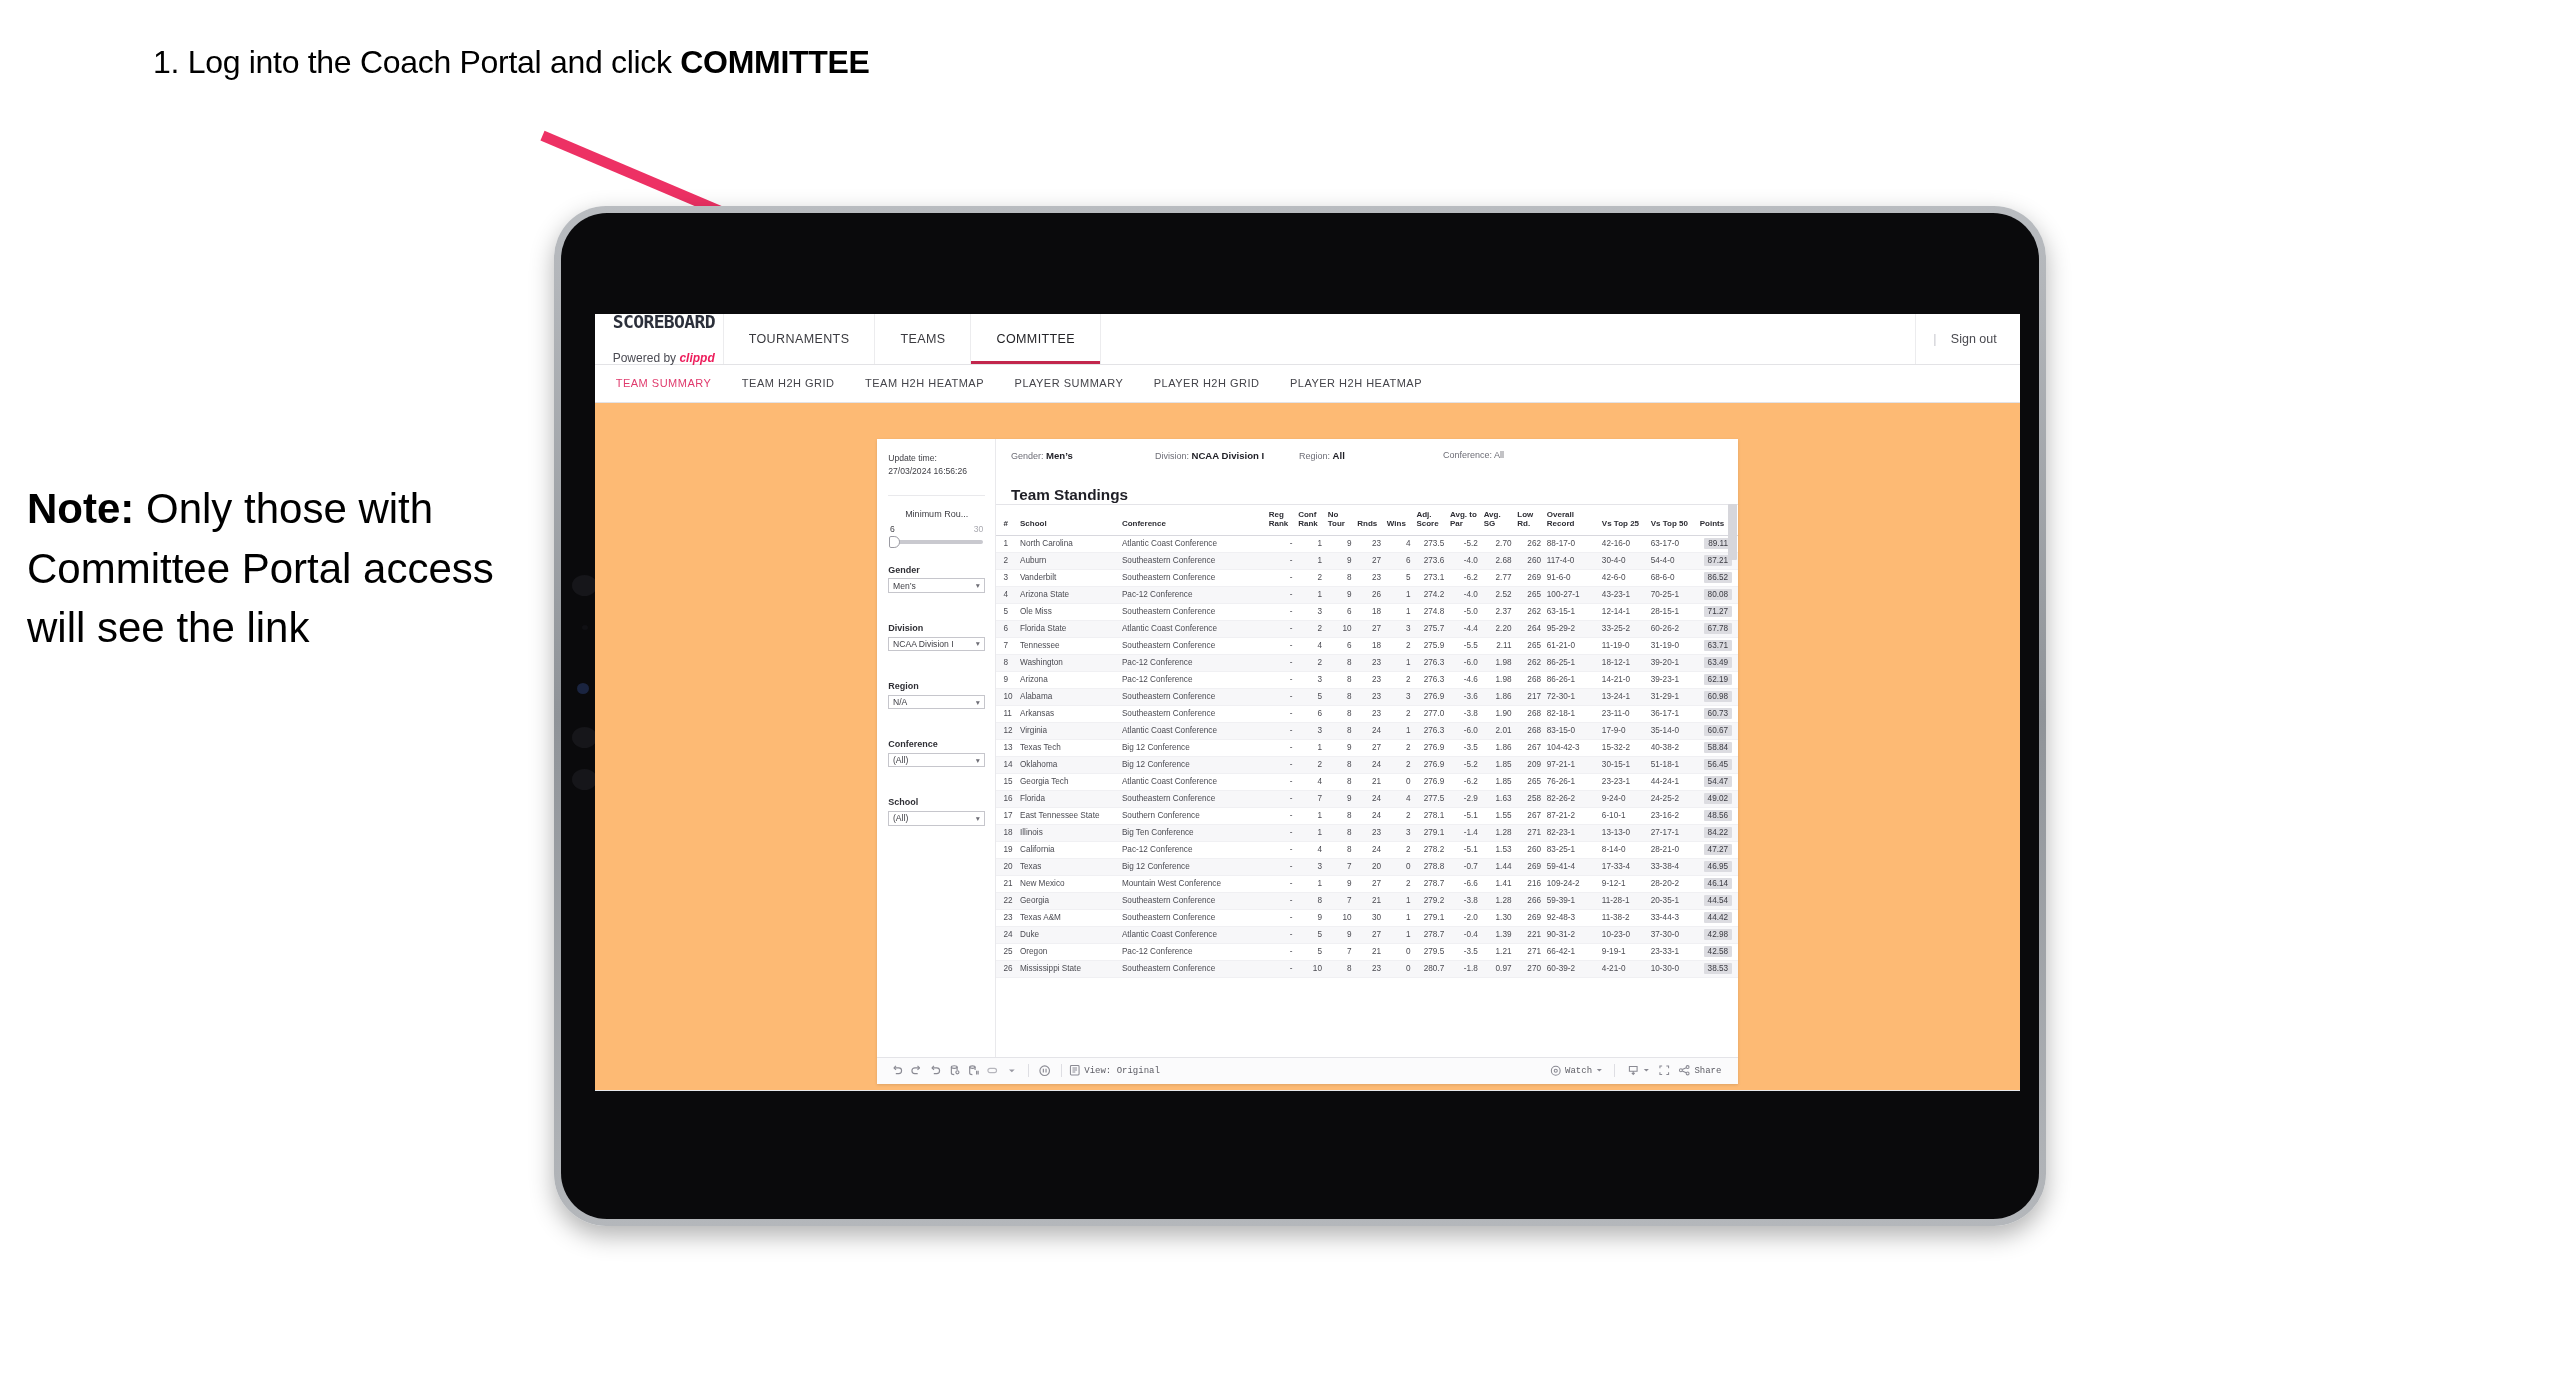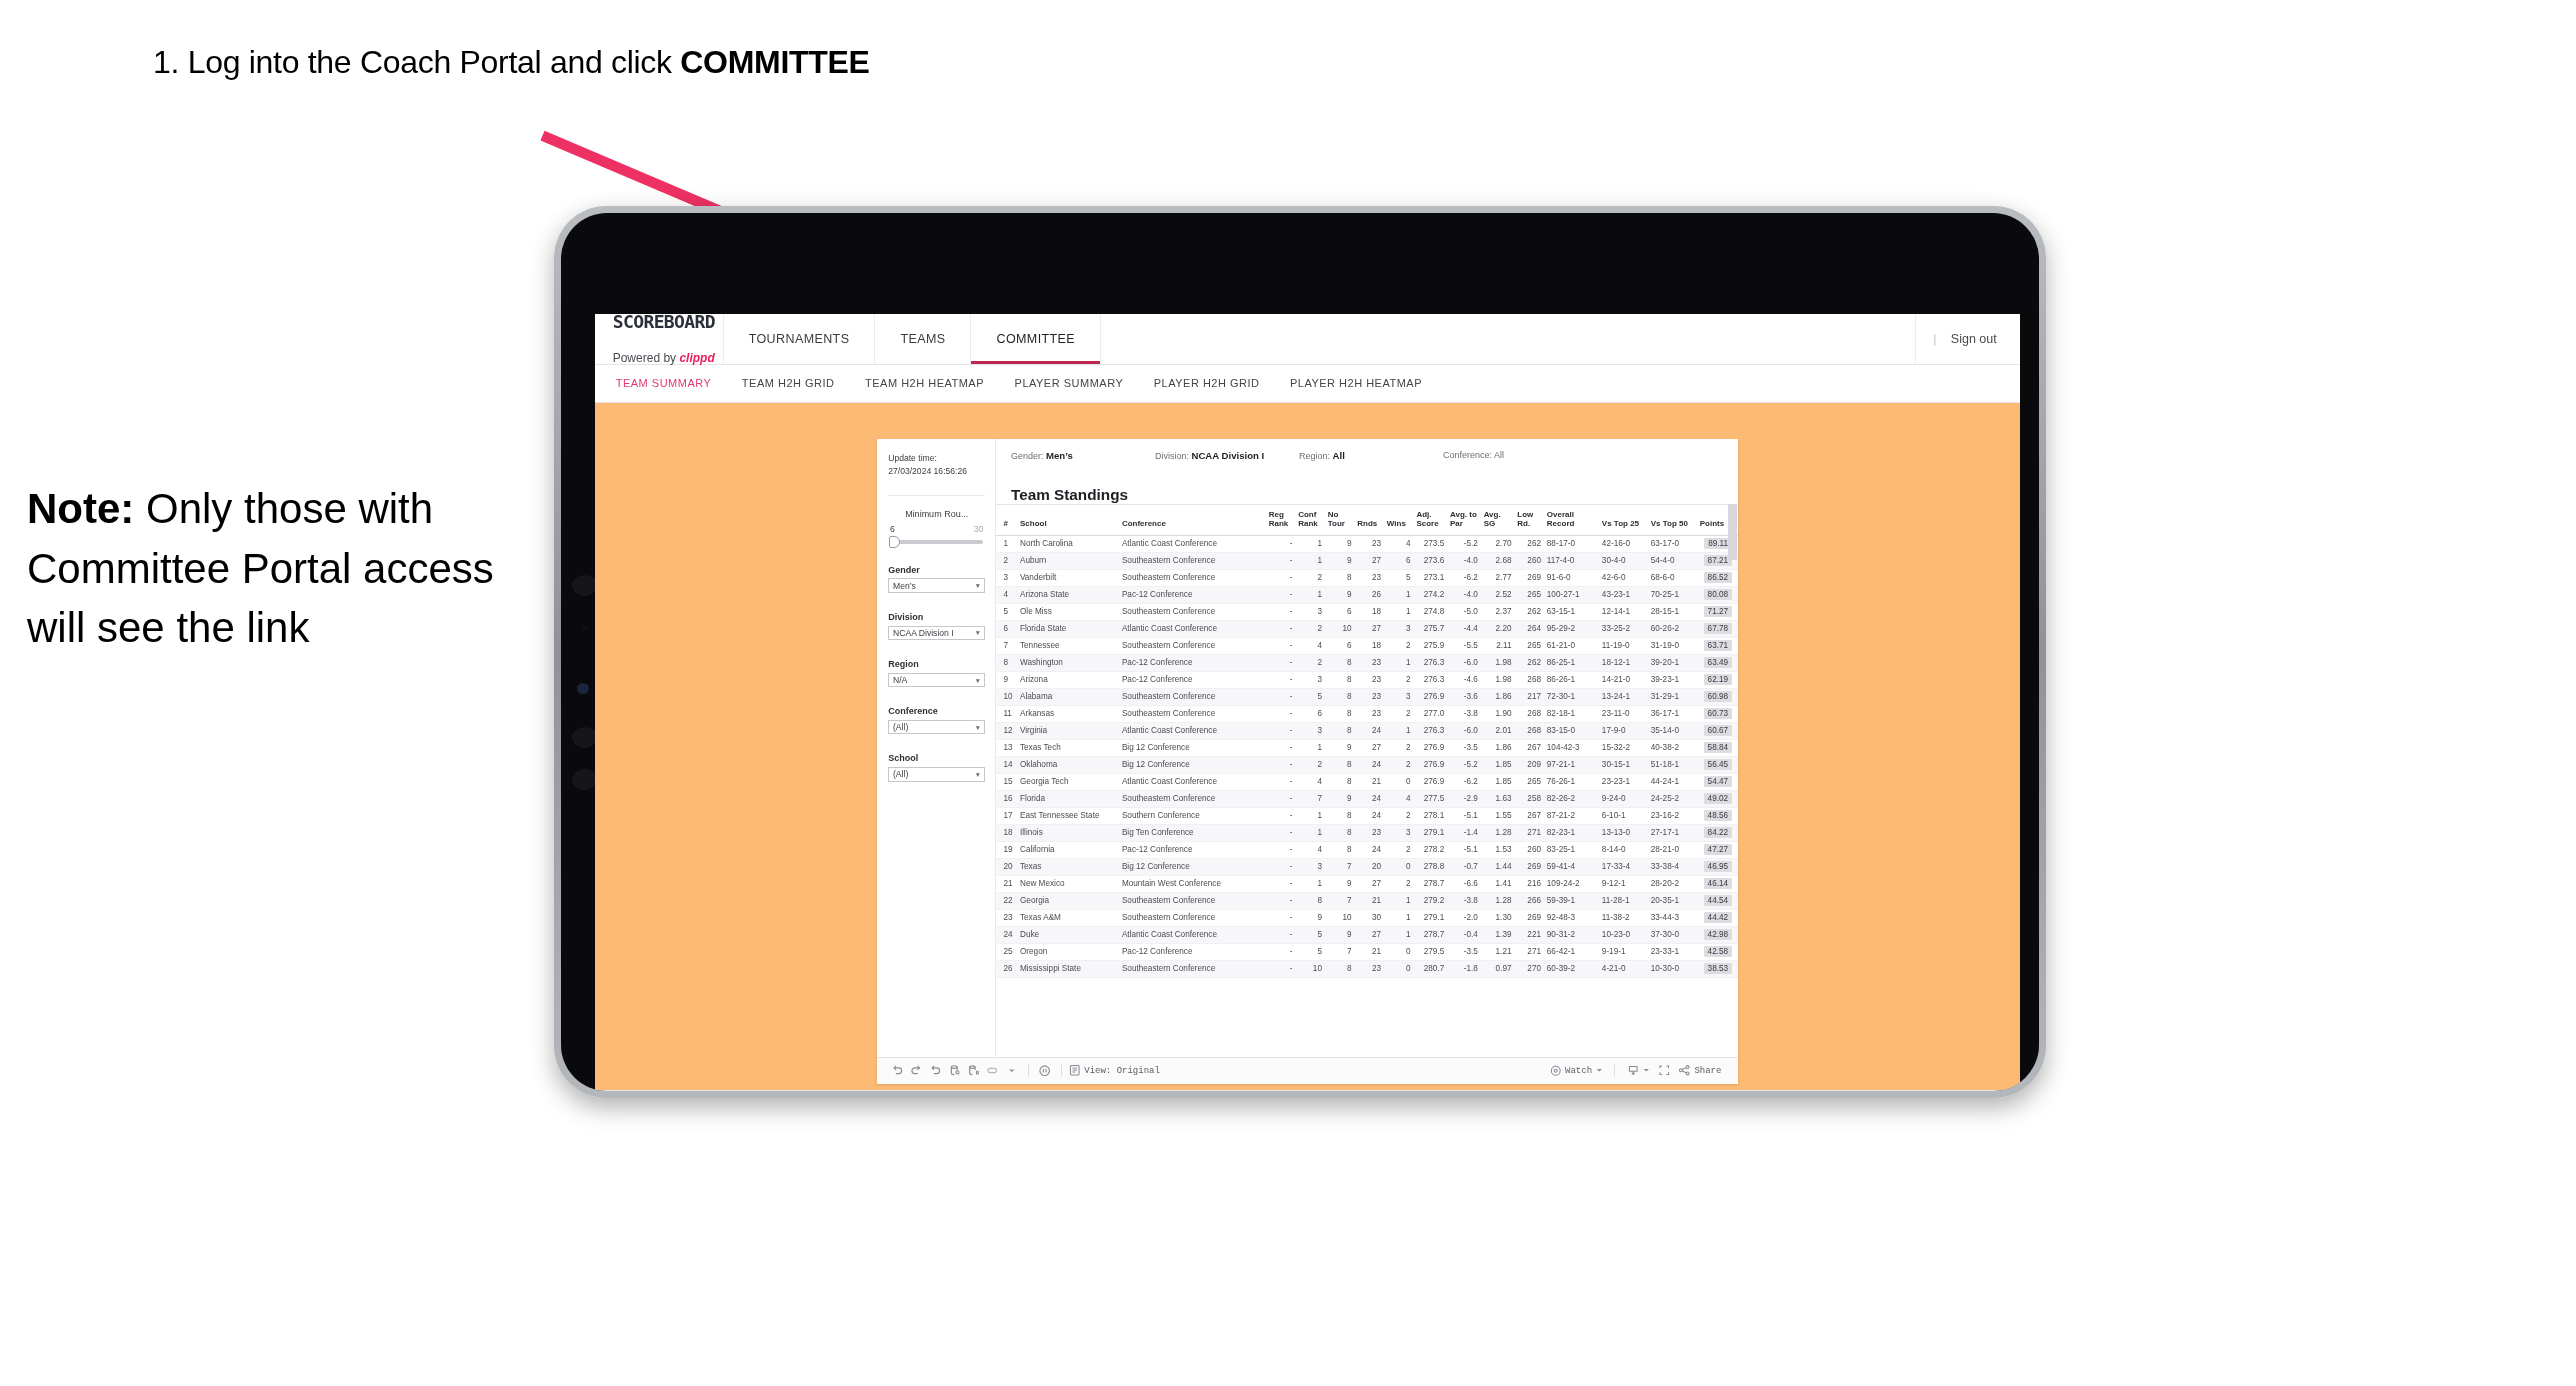--- a/index.html
+++ b/index.html
@@ -31,21 +31,21 @@
   
   #callout-arrow{
     position:absolute; left:499px; top:105px;
     width:556px; height:268px;
     pointer-events:none;
   }
 
   
   #tablet{
     position:absolute; left:554px; top:206px;
-    width:1492px; height:892px;
+    width:1492px; height:1020px;
     border-radius:52px;
     background:linear-gradient(180deg,#b9bcc0 0%,#8f9398 50%,#b4b7bb 100%);
     padding:6.7px;
     box-shadow:0 9.6px 25px rgba(0,0,0,0.30);
   }
   #tablet-screen{
     width:100%; height:100%;
     border-radius:46px;
     background:#0a0a0c;
     position:relative;
@@ -154,21 +154,21 @@
   #slider-track{
     height:3.8px; background:#c9c9cf; border-radius:1.9px; margin:5.8px 1.9px 0;
     position:relative;
   }
   #slider-handle{
     position:absolute; left:-1px; top:-3.8px;
     width:10.5px; height:11.5px;
     background:#fff; border:1px solid #9a9aa2;
     border-radius:1.9px 5.8px 5.8px 1.9px;
   }
-  .filter-group{ margin-bottom:19px; }
+  .filter-group{ margin-bottom:30px; }
   .filter-label{ font-size:9px; color:#2f2f35; margin-bottom:3.8px; font-weight:600; }
   .filter-select{
     height:14.4px; border:1px solid #c6c6cc; background:#fff;
     display:flex; align-items:center; justify-content:space-between;
     padding:0 2.9px 0 3.8px; font-size:8.6px; color:#3d3d43; cursor:pointer;
   }
   .filter-select .caret{ font-size:6.7px; color:#6e6e76; }
 
   
   #viz-main{ flex:1; display:flex; flex-direction:column; min-width:0; padding:0; }

